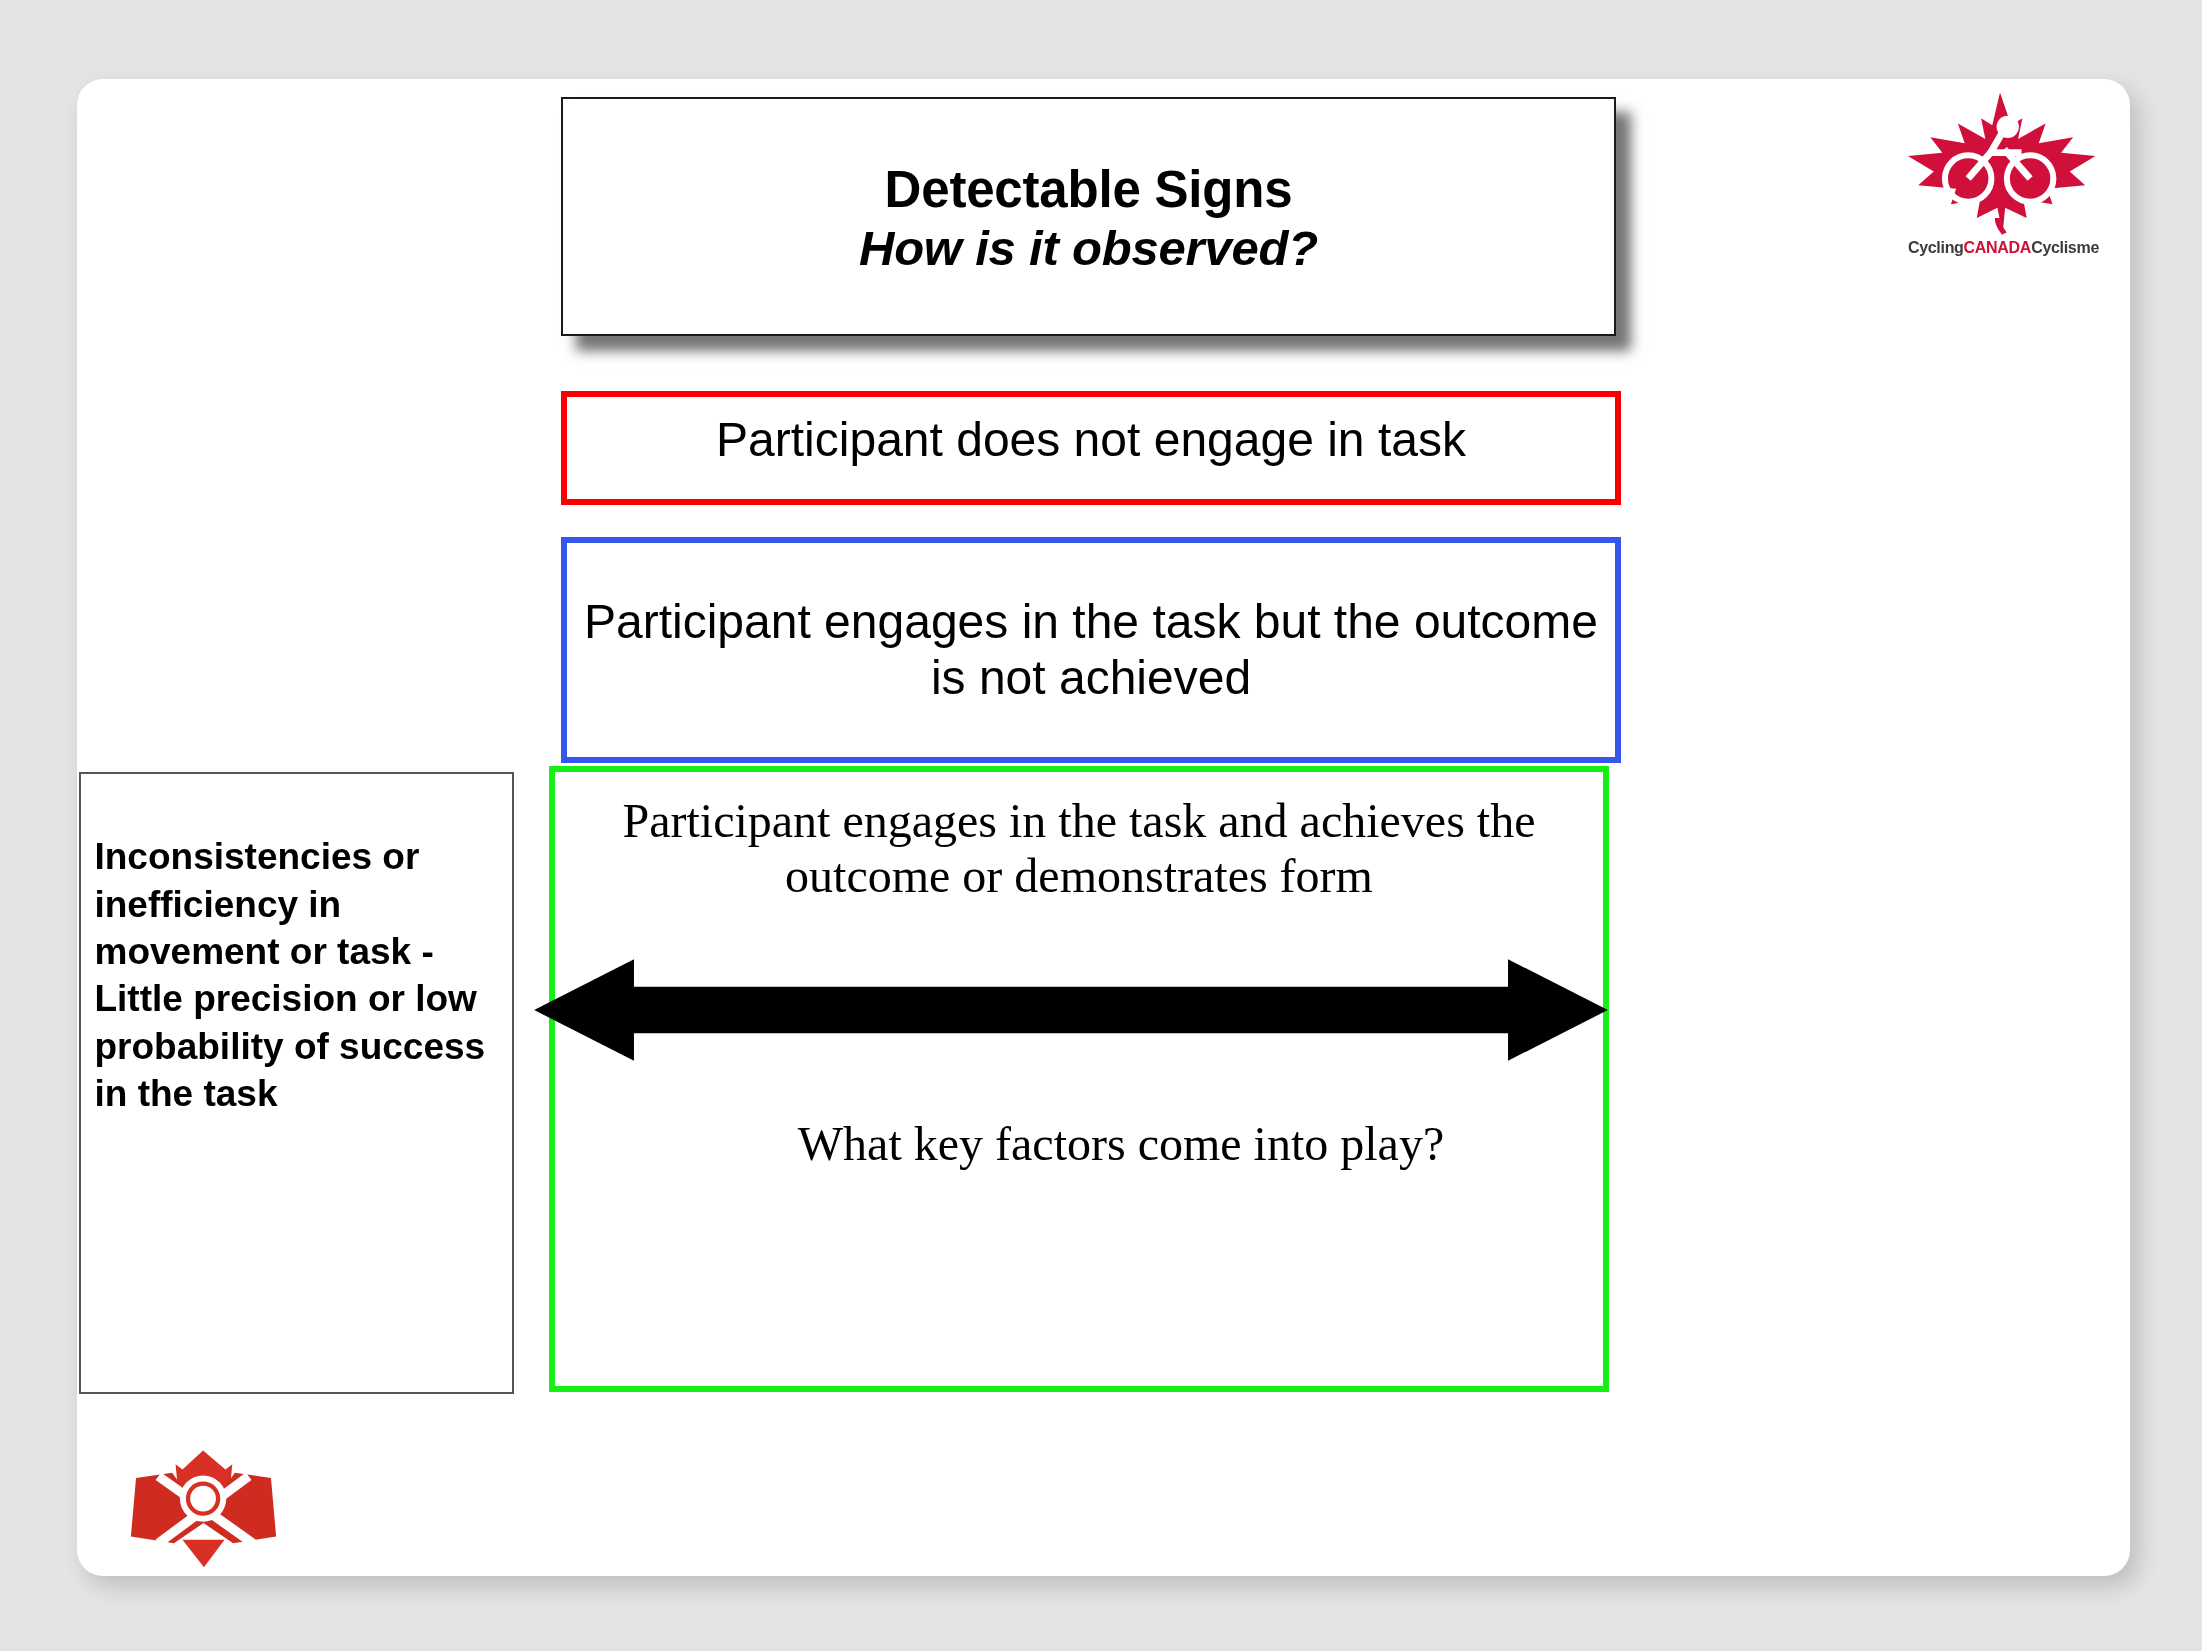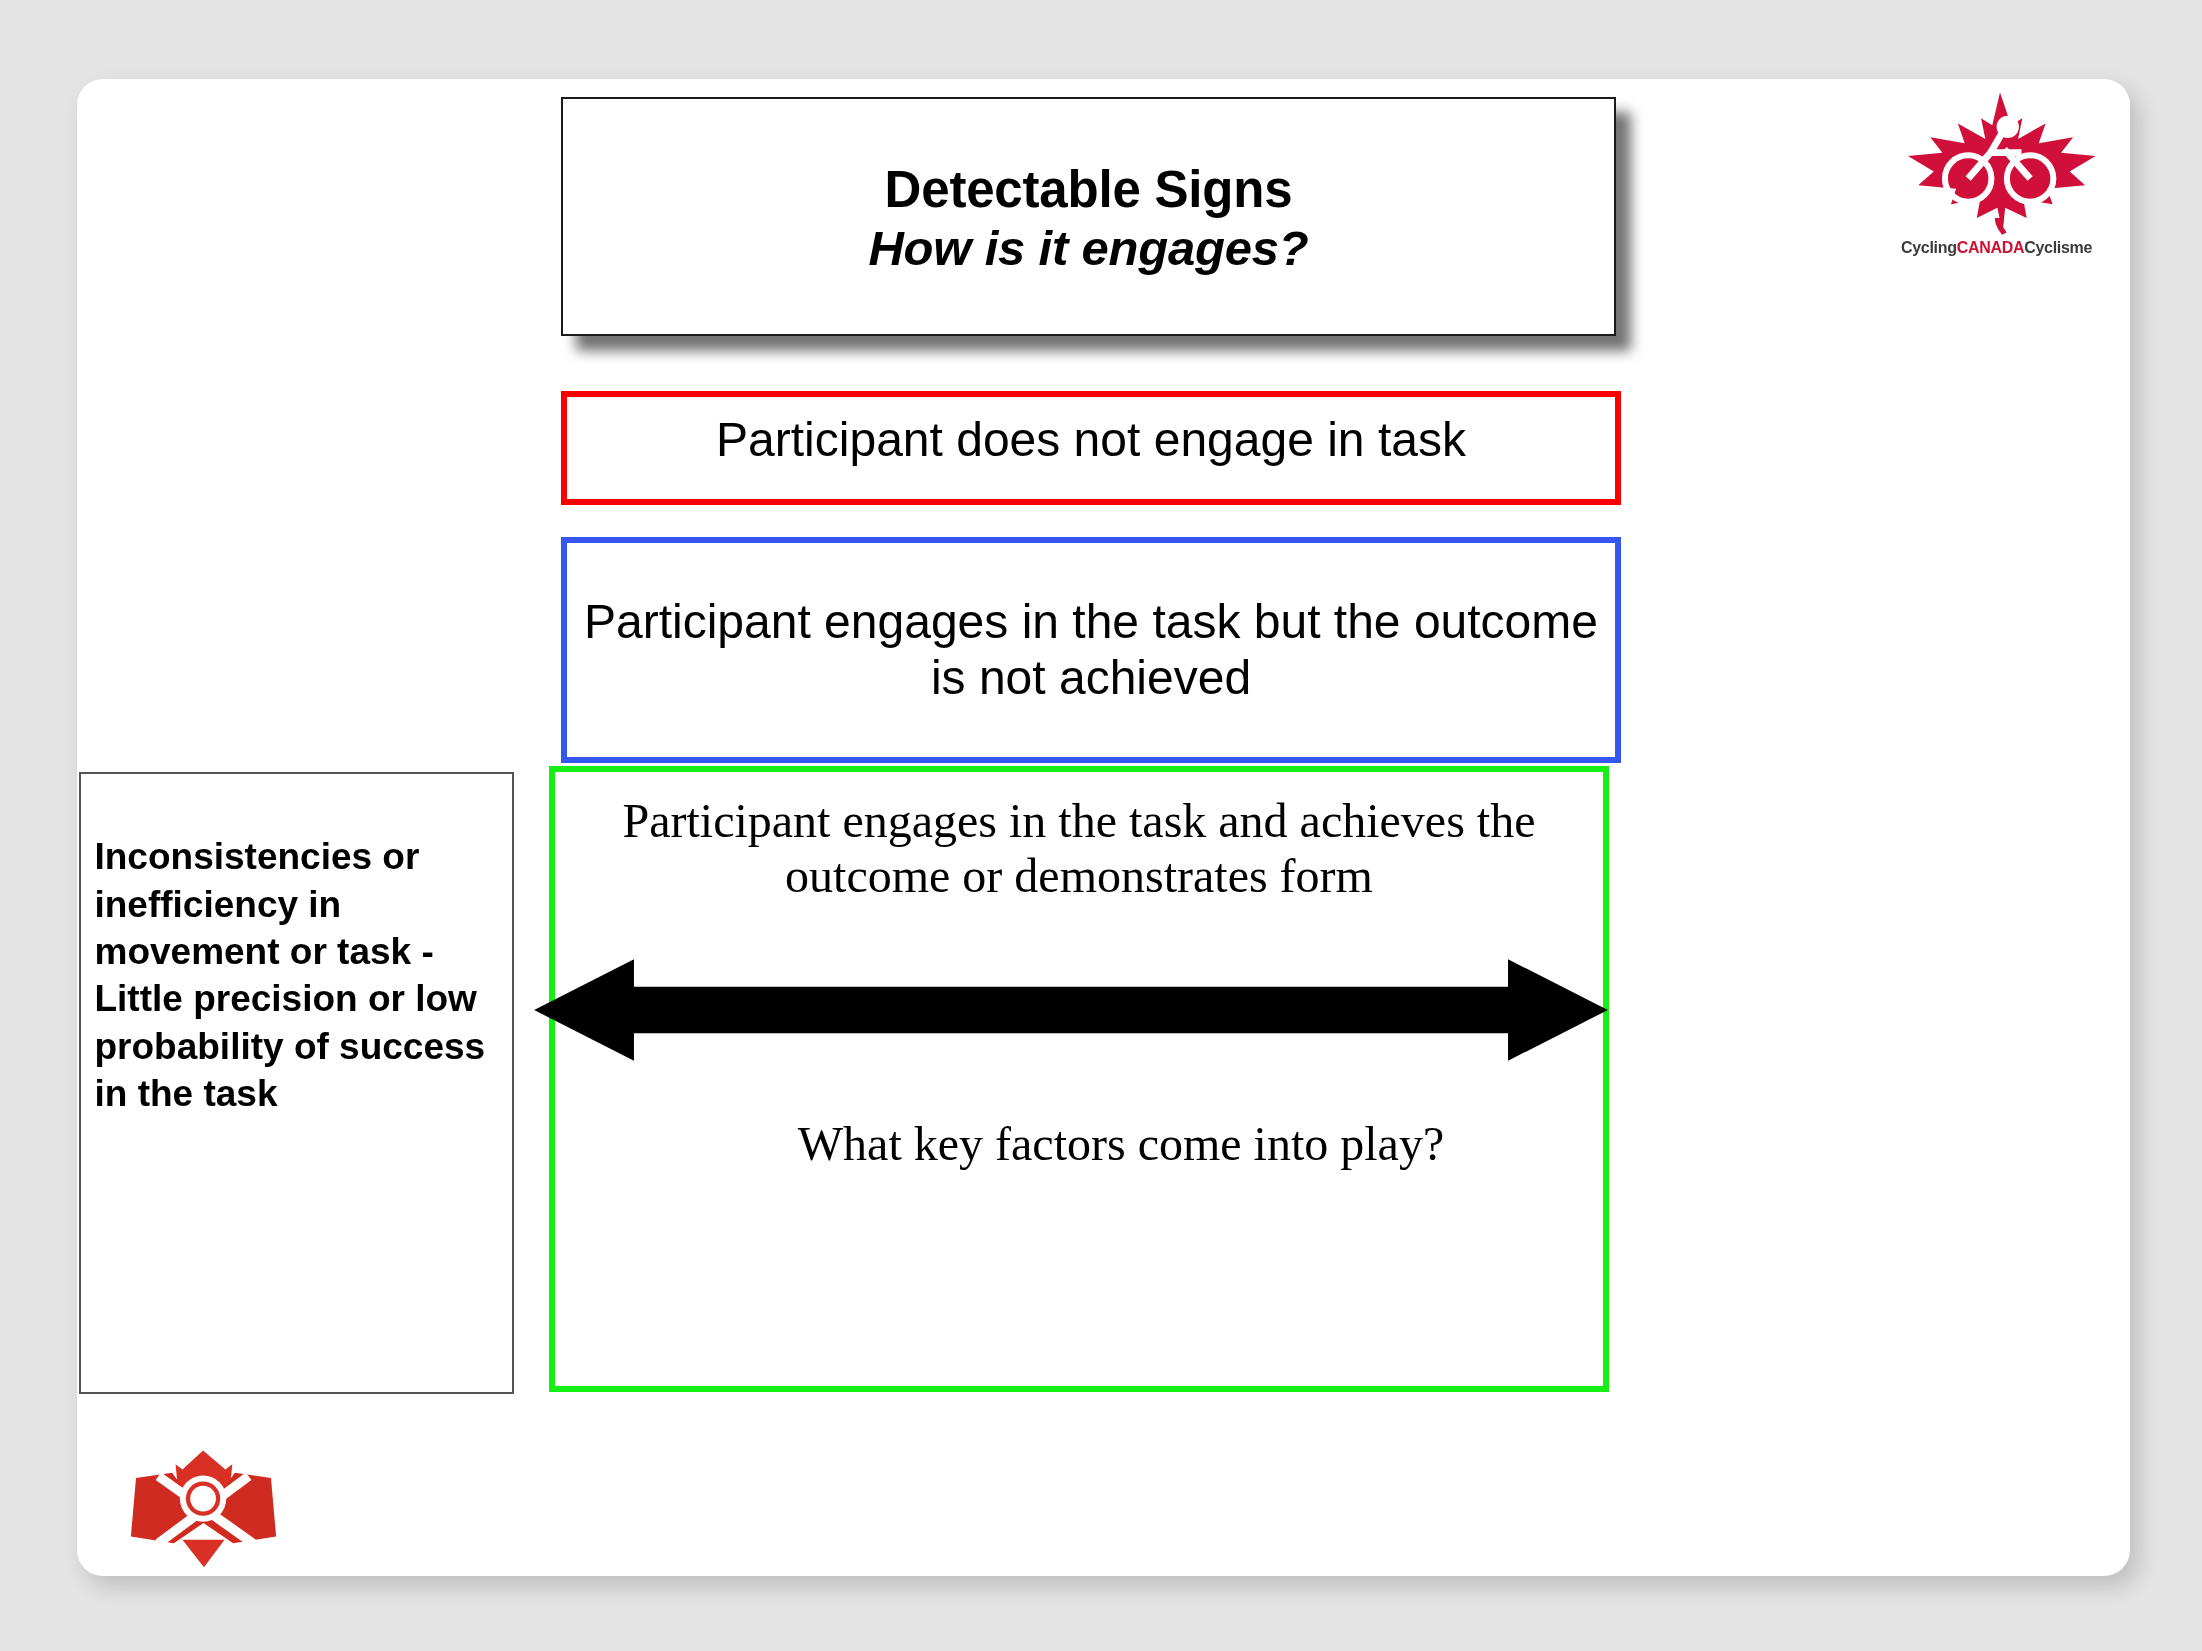--- a/index.html
+++ b/index.html
@@ -154,21 +154,21 @@
   
   #cc-logo {
     position: absolute;
     right: 31px;
     top: 10.3px;
     width: 198px;
     height: 176px;
   }
   #cc-logo .leaf { display: block; }
   #cc-logo .wordmark {
-    text-align: left;
+    text-align: right;
     font-size: 16px;
     font-weight: bold;
     letter-spacing: -0.3px;
     margin-top: 1.7px;
     white-space: nowrap;
   }
   #cc-logo .wm-dark { color: #3b3b3b; }
   #cc-logo .wm-red  { color: #cf1034; }
 
   #cac-logo {
@@ -179,21 +179,21 @@
     height: 129px;
   }
 </style>
 </head>
 <body>
 
 <div id="slide">
 
   <div id="title-box">
     <div class="t-line1">Detectable Signs</div>
-    <div class="t-line3">How is it engages?</div>
+    <div class="t-line3">How is it observed?</div>
   </div>
 
   <div id="cc-logo">
     <svg class="leaf" width="198" height="148" viewBox="0 0 230 172">
       <path fill="#d0103a" d="M115 4 L128 42 L141 34 L136 58 L168 40 L160 63 L200 56 L186 74 L226 78 L196 96 L214 112 L170 116 L176 134 L142 128 L146 150 L121 138 L118 168 L112 138 L88 150 L92 128 L58 134 L64 116 L20 112 L38 96 L8 78 L48 74 L34 56 L74 63 L66 40 L98 58 L93 34 L106 42 Z"></path>
       <g fill="none" stroke="#ffffff" stroke-width="7">
         <circle cx="78" cy="104" r="27"></circle>
         <circle cx="150" cy="104" r="27"></circle>
         <path d="M78 104 L104 74 L140 74" stroke-width="8"></path>
         <path d="M150 104 L120 70" stroke-width="8"></path>

